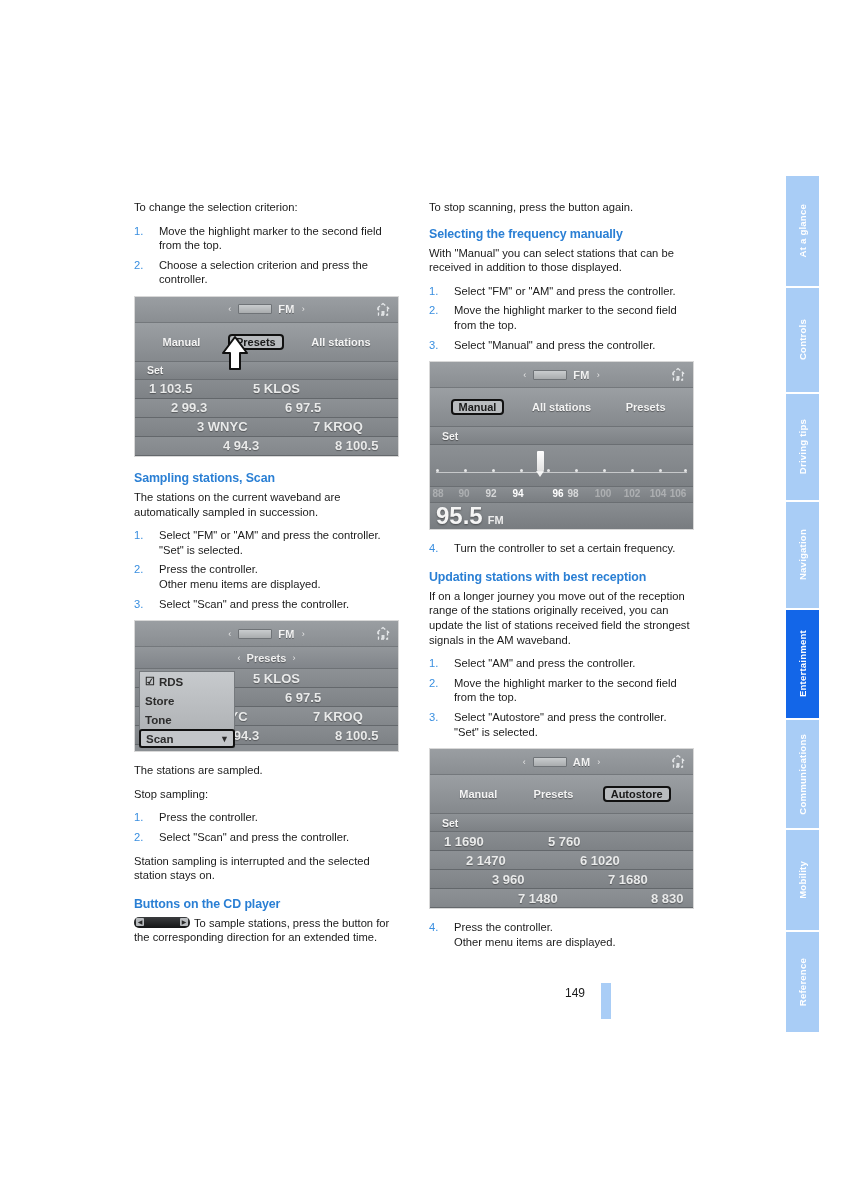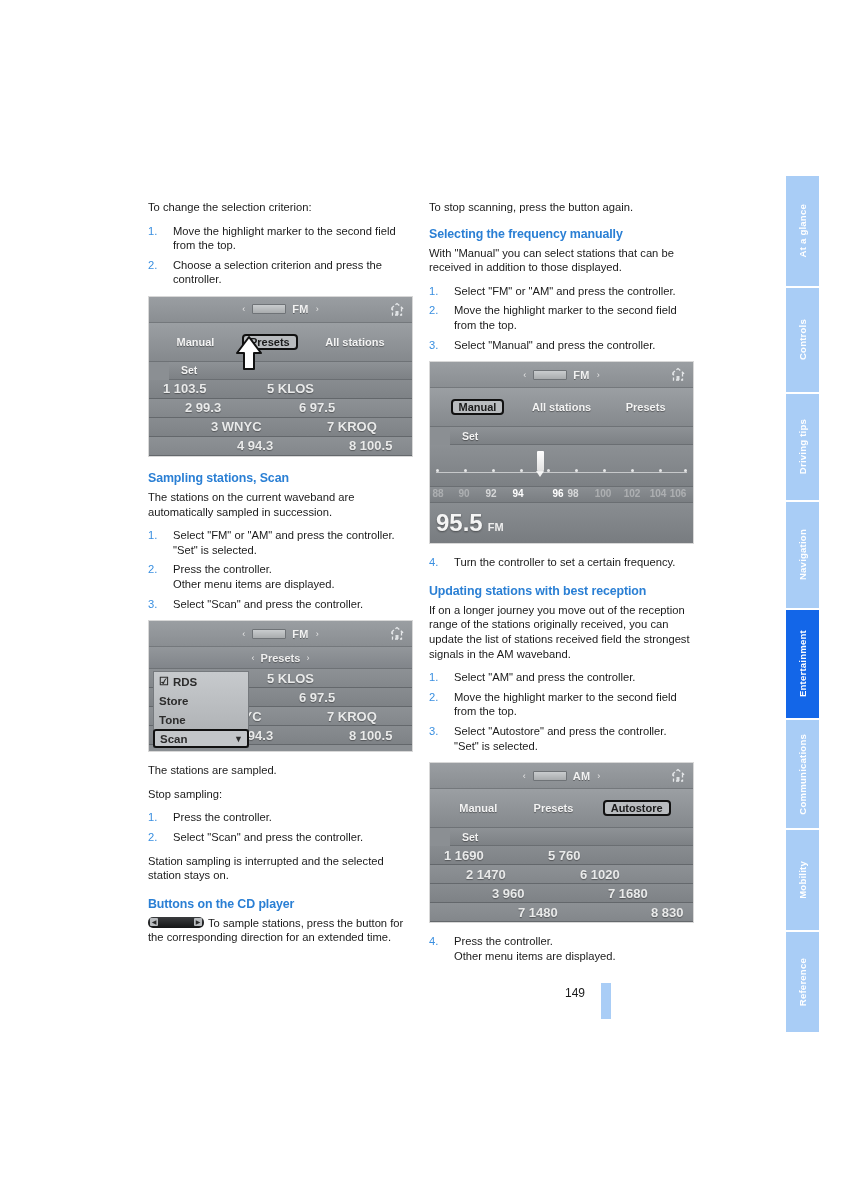--- a/index.html
+++ b/index.html
@@ -5,21 +5,21 @@
   * { box-sizing: border-box; margin: 0; padding: 0; }
   html, body {
     width: 848px; height: 1200px;
     background: #ffffff;
     font-family: "Liberation Sans", sans-serif;
   }
   .page { position: relative; width: 848px; height: 1200px; overflow: hidden; }
 
   
   .col { position: absolute; width: 268px; top: 200px; }
-  .col-left  { left: 148px; }
+  .col-left  { left: 134px; }
   .col-right { left: 429px; }
 
   p.body {
     font-size: 11.2px;
     line-height: 14.6px;
     color: #1a1a1a;
     margin-bottom: 9px;
   }
   h2.section {
     font-size: 12.4px;
@@ -118,21 +118,20 @@
     text-shadow: 0 1px 1px rgba(0,0,0,.4);
   }
   .shot .subbar .arrow { color: #e6e6e6; font-size: 9px; margin: 0 6px; }
 
   .shot .setrow {
     height: 18px;
     background: linear-gradient(180deg,#8e9296 0%, #7d8185 100%);
     display: flex; align-items: center;
     border-bottom: 1px solid #6a6e72;
     padding-left: 12px;
-    margin-left: 20px;
   }
   .shot .setrow .settxt {
     color: #f2f2f2; font-size: 10.5px; font-weight: bold;
     text-shadow: 0 1px 1px rgba(0,0,0,.4);
   }
 
   .shot .list { position: relative; }
   .shot .prow {
     height: 19px;
     display: flex; align-items: center;
@@ -204,21 +203,21 @@
     font-size: 10px; font-weight: bold;
     transform: translateX(-50%);
     white-space: nowrap;
     text-align: center;
   }
   .scalerow span.dim { color: rgba(235,235,235,.40); }
   .scalerow span.mid { color: rgba(245,245,245,.72); }
   .scalerow span.hot { color: #ffffff; }
   .freqrow {
     background: linear-gradient(180deg,#898d91,#787c80);
-    height: 40px;
+    height: 26px;
     display: flex; align-items: center;
     padding-left: 6px;
   }
   .freqrow .big {
     color: #f5f5f5; font-size: 24px; font-weight: bold;
     text-shadow: 0 1px 2px rgba(0,0,0,.4);
     line-height: 1;
   }
   .freqrow .unit {
     color: #ededed; font-size: 11px; font-weight: bold;

